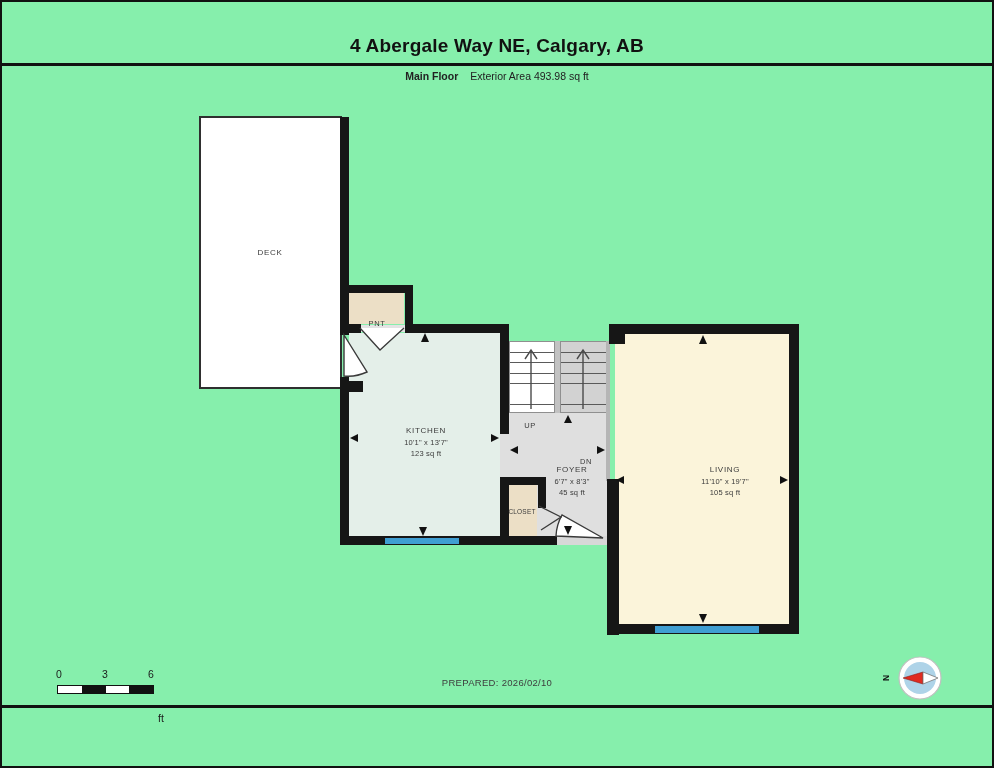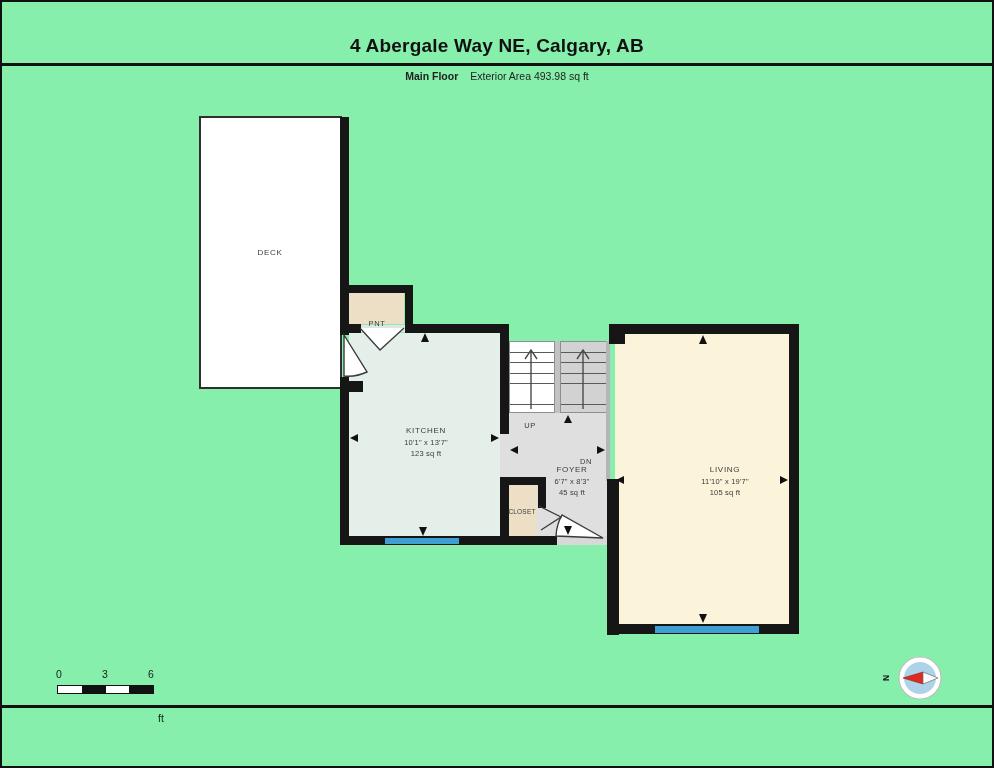--- a/index.html
+++ b/index.html
@@ -153,17 +153,18 @@
   <span class="scale-tick" style="left:103px;top:666px;">3</span>
   <span class="scale-tick" style="left:149px;top:666px;">6</span>
   <div class="scale-bar">
     <div style="width:25%;background:#ffffff;"></div>
     <div style="width:25%;background:#111111;"></div>
     <div style="width:25%;background:#ffffff;"></div>
     <div style="width:25%;background:#111111;"></div>
   </div>
   <span class="scale-unit">ft</span>
 
+  <div class="prepared">PREPARED: 2026/02/10</div>
   <span class="north-label">N</span>
 
   <div class="rule" style="top:703px;height:3px;"></div>
 
 </div>
 
 </body></html>

